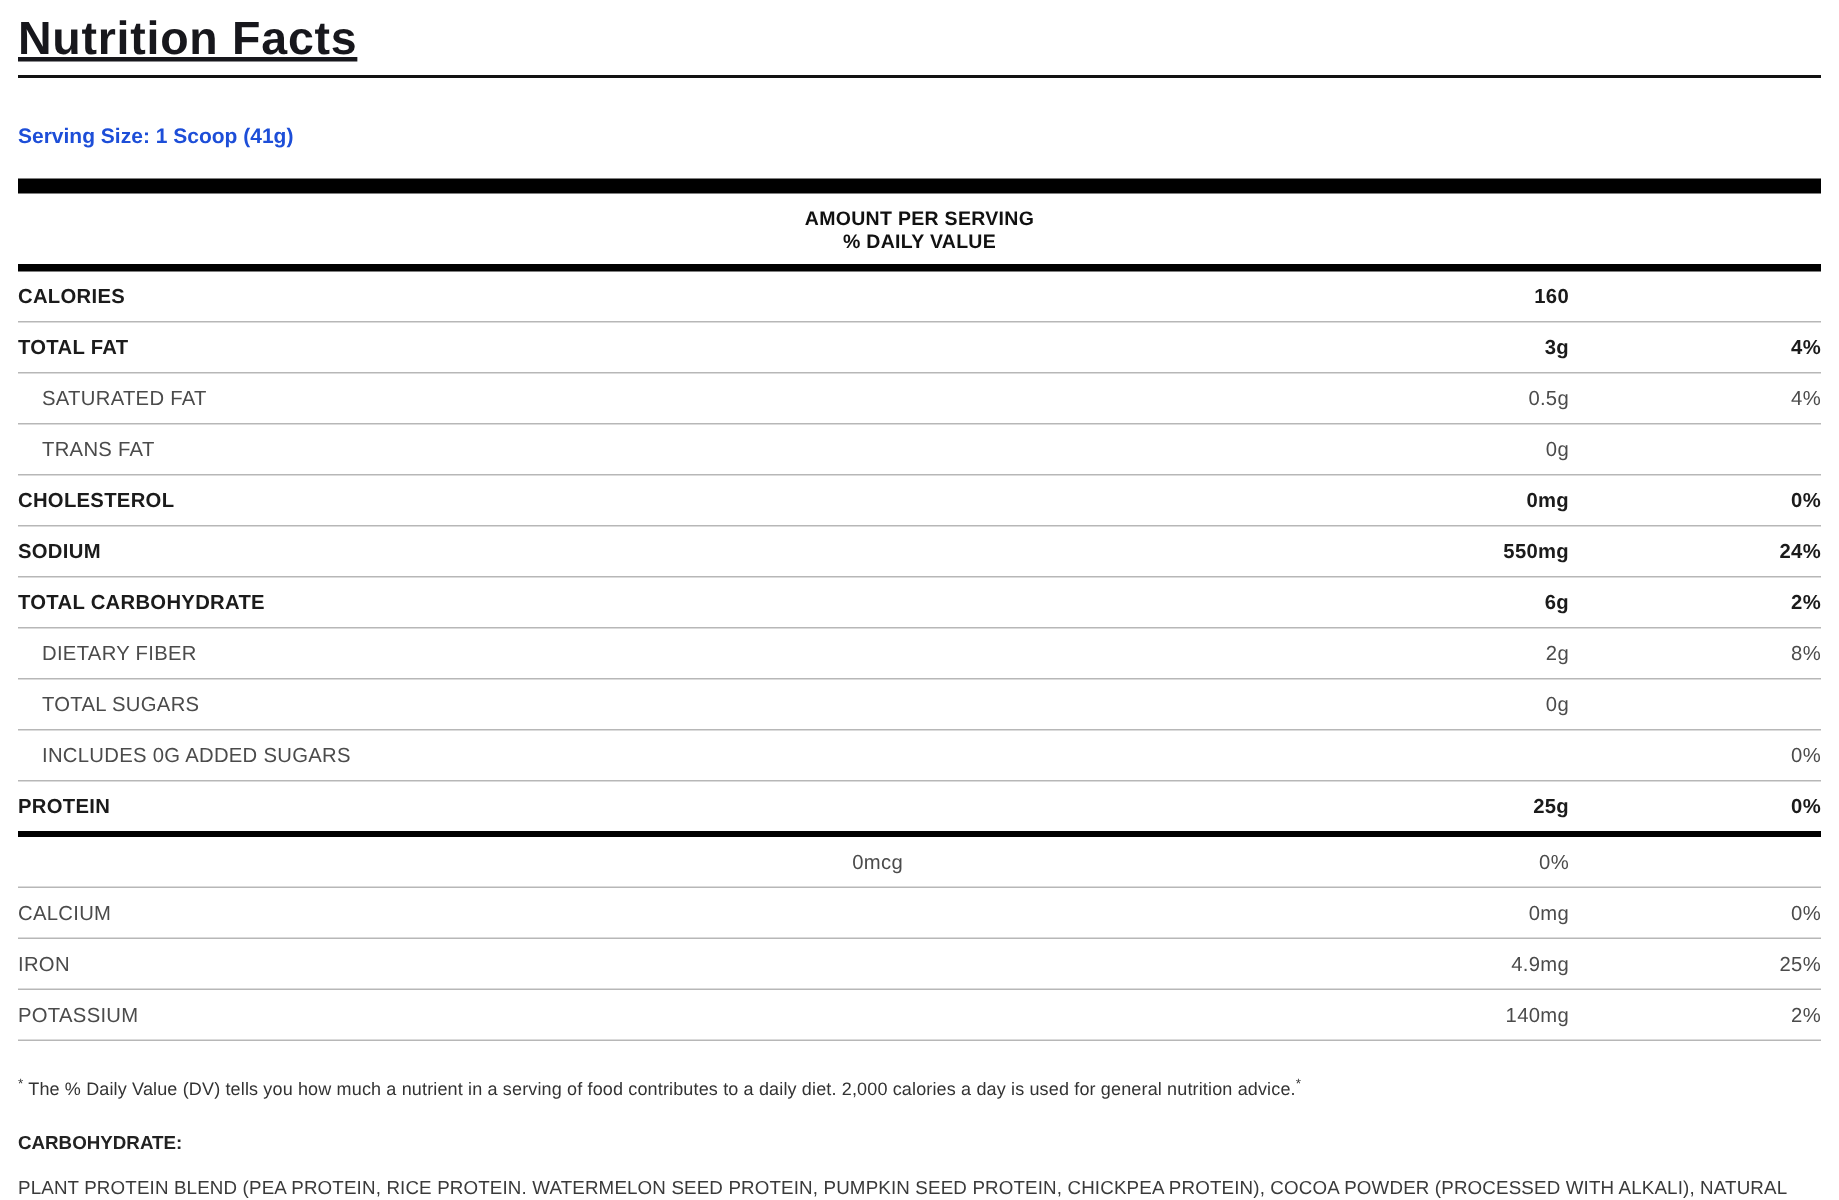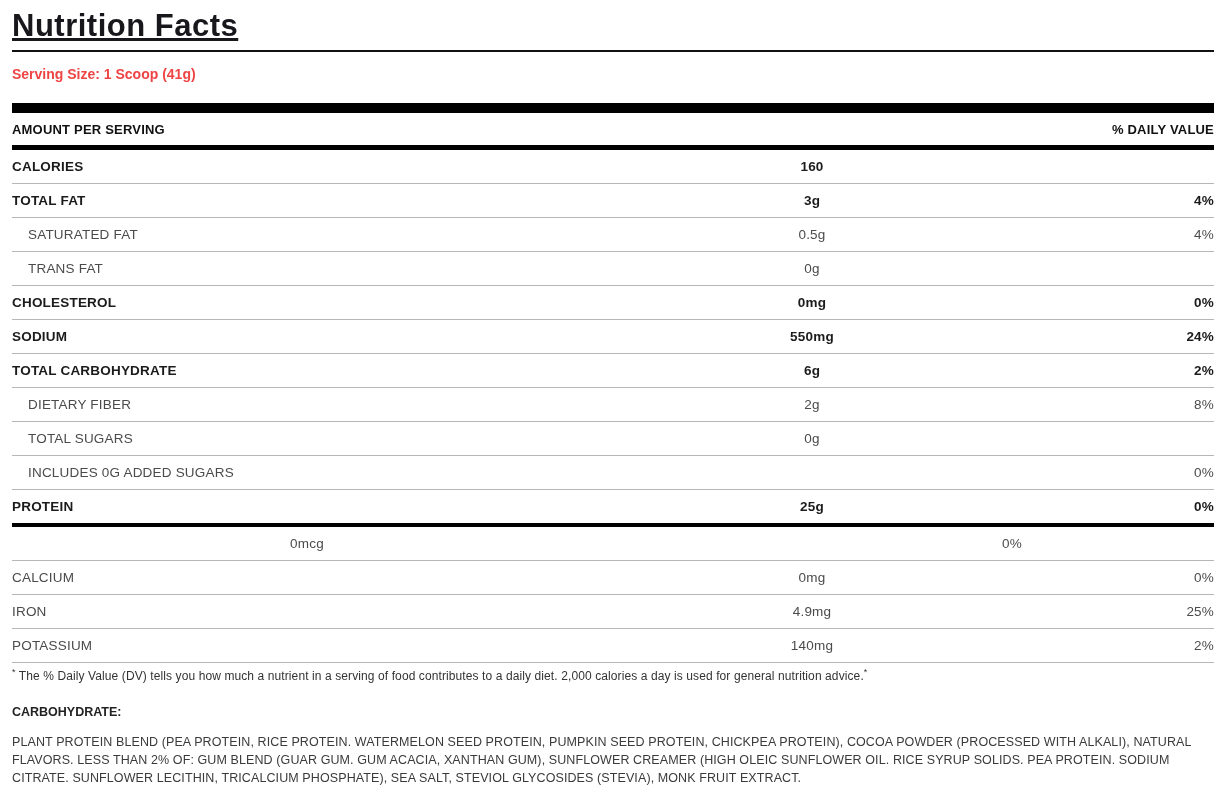--- a/index.html
+++ b/index.html
@@ -17,57 +17,59 @@
     font-weight: 800;
     letter-spacing: 0.5px;
     color: #17171c;
     padding-bottom: 6px;
     border-bottom: 2px solid #121212;
     text-decoration: underline;
   }
   .serving {
     font-size: 14px;
     font-weight: 600;
-    color: #ef4444;
-    margin-top: 14px;
+    color: #1d4ed8;
+    margin-top: 30px;
   }
   .thick-bar {
     height: 10px;
     background: #000;
     margin-top: 21px;
   }
   .col-head {
     display: flex;
     justify-content: space-between;
     align-items: center;
     padding: 9px 0 8px 0;
     border-bottom: 5px solid #000;
     font-size: 13px;
     font-weight: 700;
     letter-spacing: 0.2px;
     color: #111;
+    flex-direction: column;
   }
   .rows { width: 100%; }
   .row {
     display: grid;
     grid-template-columns: 590px 420px 1fr;
     align-items: center;
     padding: 9px 0;
     border-bottom: 1px solid #b7b7b7;
     font-size: 13.5px;
     color: #4b4b4b;
     letter-spacing: 0.2px;
+    gap: 24px;
   }
-  .row .cell-value { text-align: center; }
+  .row .cell-value { text-align: right; }
   .row .cell-dv { text-align: right; }
   .row.bold { color: #1b1b1b; font-weight: 700; }
   .row.indent .cell-name { padding-left: 16px; }
   .row.break-after { border-bottom: 4px solid #000; }
   .footnote {
-    margin-top: 4px;
+    margin-top: 23px;
     font-size: 12px;
     color: #333;
     letter-spacing: 0.1px;
   }
   .footnote sup { font-size: 9px; }
   .ingredients-heading {
     margin-top: 22px;
     font-size: 12.5px;
     font-weight: 700;
     color: #222;

